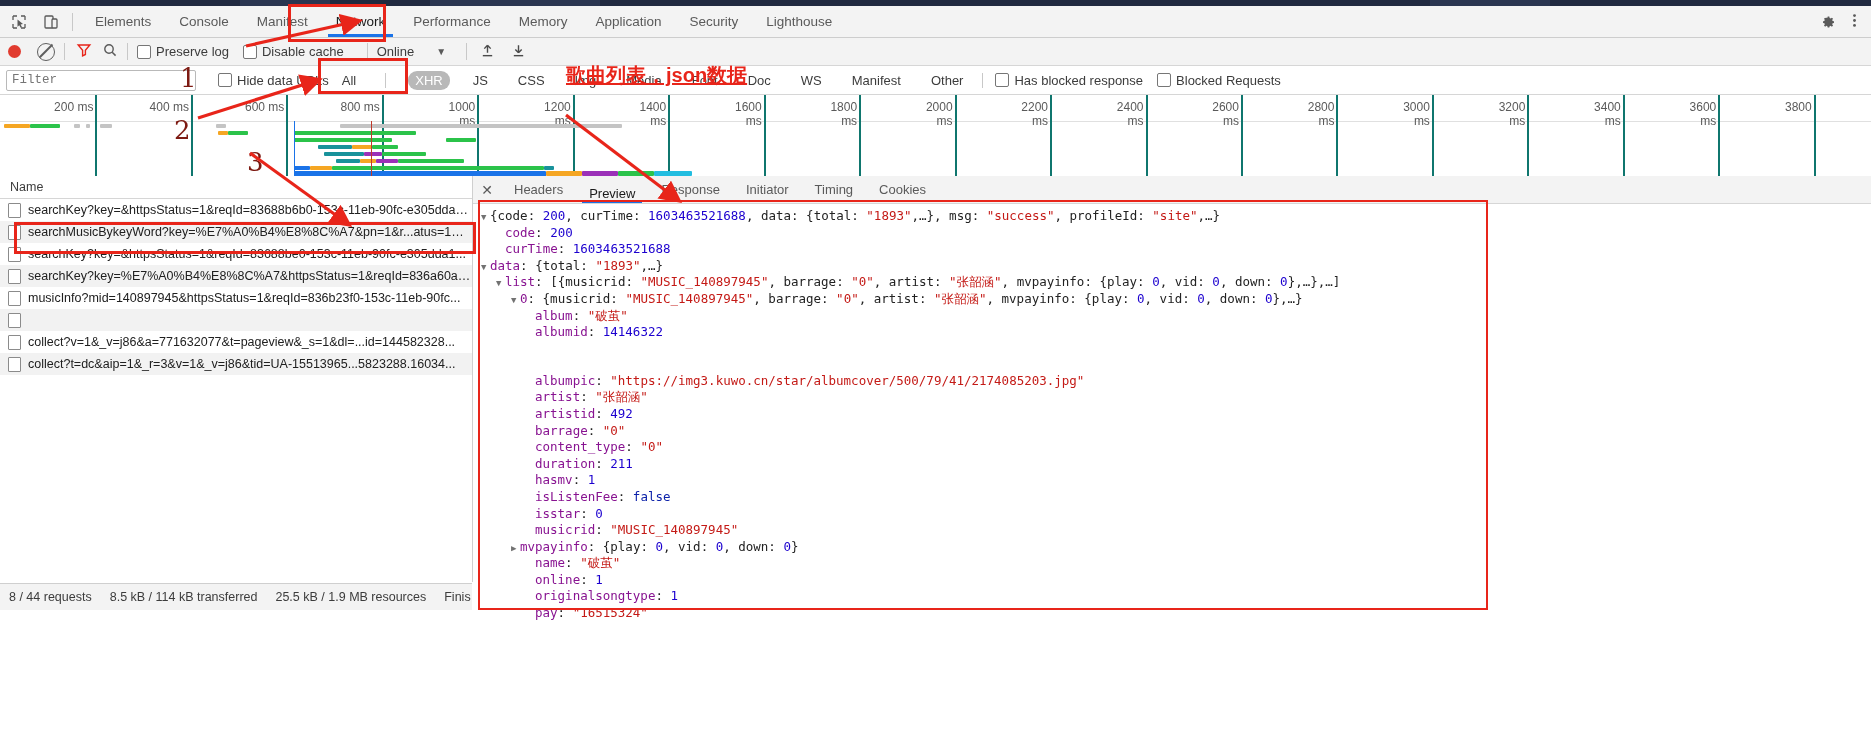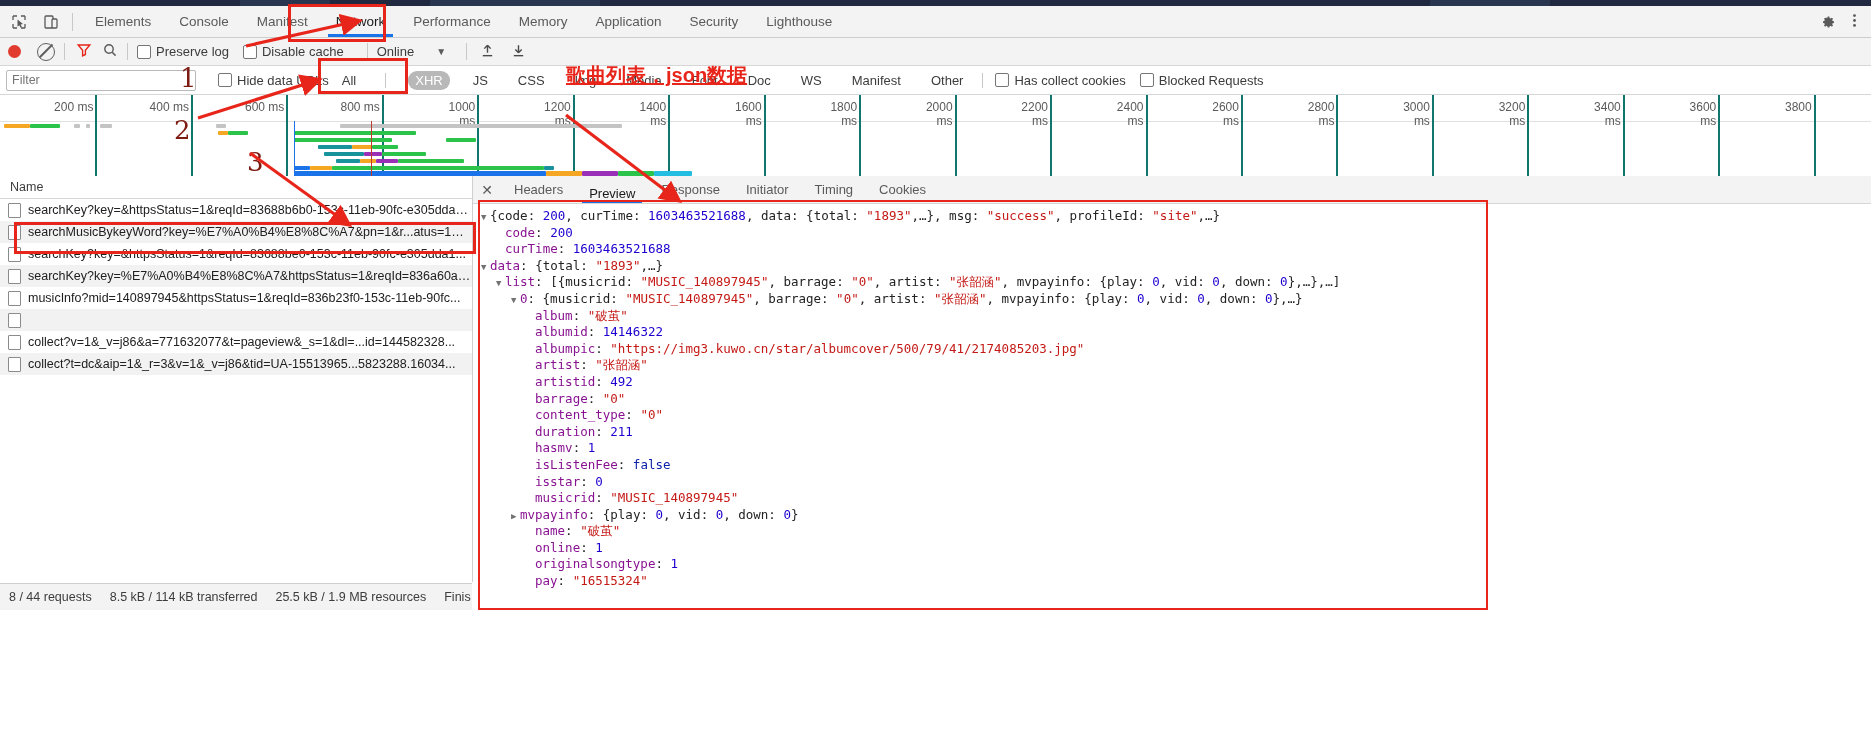--- a/index.html
+++ b/index.html
@@ -35,21 +35,21 @@
   .filter-funnel{cursor:pointer;margin-left:2px;}
   .mag{cursor:pointer;margin-left:10px;}
   .cb{width:12px;height:12px;border:1px solid #767676;background:#fff;border-radius:2px;display:inline-block;vertical-align:-2px;cursor:pointer;}
   .ctrl-lbl{color:#3c3c3c;font-size:13px;margin-left:5px;margin-right:14px;cursor:pointer;}
   .throttle{color:#3c3c3c;font-size:13px;cursor:pointer;}
   .caret{margin-left:22px;color:#5a5a5a;font-size:10px;cursor:pointer;}
   .arrow-btn{margin-left:16px;cursor:pointer;}
 
   
   .filterrow{position:absolute;left:0;top:66px;width:1871px;height:28px;background:#ffffff;border-bottom:1px solid #d6d6d6;display:flex;align-items:center;}
-  .filter-input{width:178px;height:19px;border:1px solid #b9b9b9;border-radius:2px;margin-left:6px;padding:0 5px;font-size:12.5px;color:#8a8a8a;background:#fff;outline:none;font-family:Liberation Sans, sans-serif;}
+  .filter-input{width:178px;height:19px;border:1px solid #b9b9b9;border-radius:2px;margin-left:6px;padding:0 5px;font-size:12.5px;color:#8a8a8a;background:#fff;outline:none;font-family:Liberation Mono, monospace;}
   .ftypes{display:flex;align-items:center;margin-left:24px;gap:16px;}
   .ftype{padding:2px 7px;font-size:13px;color:#3c3c3c;border-radius:9px;cursor:pointer;}
   .ftype.sel{background:#b8b8b8;color:#fff;}
   .fdiv{width:1px;height:15px;background:#c8c8c8;margin:0 10px;}
 
   
   .overview{position:absolute;left:0;top:95px;width:1871px;height:81px;background:#fff;border-bottom:1px solid #b9b9b9;overflow:hidden;}
   .ov-ruler{position:absolute;left:0;top:0;width:1871px;height:26px;border-bottom:1px solid #e0e0e0;}
   .tick{position:absolute;top:0;height:81px;border-left:2px solid #0f766e;}
   .tick span{position:absolute;left:-48px;top:5px;width:44px;text-align:right;font-size:12px;color:#5a5a5a;}
@@ -194,21 +194,21 @@
       <span class="ftype">Img</span>
       <span class="ftype">Media</span>
       <span class="ftype">Font</span>
       <span class="ftype">Doc</span>
       <span class="ftype">WS</span>
       <span class="ftype">Manifest</span>
       <span class="ftype">Other</span>
     </div>
     <div class="fdiv" style="margin:0 12px;"></div>
     <span class="cb"></span>
-    <span class="ctrl-lbl">Has collect cookies</span>
+    <span class="ctrl-lbl">Has blocked response</span>
     <span class="cb"></span>
     <span class="ctrl-lbl">Blocked Requests</span>
   </div>
 
   <div class="overview">
     <div class="ov-ruler"></div>
     <div id="ticks">
         <div class="tick" style="left: 95.4592px;">
           <span>200 ms</span>
         </div>
@@ -373,21 +373,21 @@
     </div>
     <div class="json" id="jsonview">
         <div class="jline" style="padding-left: 8px;"><span class="tri">▼</span><span class="plain">{code: </span><span class="num">200</span><span class="plain">, curTime: </span><span class="num">1603463521688</span><span class="plain">, data: {total: </span><span class="str">"1893"</span><span class="plain">,…}, msg: </span><span class="str">"success"</span><span class="plain">, profileId: </span><span class="str">"site"</span><span class="plain">,…}</span></div>
         <div class="jline" style="padding-left: 23px;"><span class="tri"> </span><span class="k">code</span><span class="plain">: </span><span class="num">200</span></div>
         <div class="jline" style="padding-left: 23px;"><span class="tri"> </span><span class="k">curTime</span><span class="plain">: </span><span class="num">1603463521688</span></div>
         <div class="jline" style="padding-left: 8px;"><span class="tri">▼</span><span class="k">data</span><span class="plain">: {total: </span><span class="str">"1893"</span><span class="plain">,…}</span></div>
         <div class="jline" style="padding-left: 23px;"><span class="tri">▼</span><span class="k">list</span><span class="plain">: [{musicrid: </span><span class="str">"MUSIC_140897945"</span><span class="plain">, barrage: </span><span class="str">"0"</span><span class="plain">, artist: </span><span class="str">"张韶涵"</span><span class="plain">, mvpayinfo: {play: </span><span class="num">0</span><span class="plain">, vid: </span><span class="num">0</span><span class="plain">, down: </span><span class="num">0</span><span class="plain">},…},…]</span></div>
         <div class="jline" style="padding-left: 38px;"><span class="tri">▼</span><span class="k">0</span><span class="plain">: {musicrid: </span><span class="str">"MUSIC_140897945"</span><span class="plain">, barrage: </span><span class="str">"0"</span><span class="plain">, artist: </span><span class="str">"张韶涵"</span><span class="plain">, mvpayinfo: {play: </span><span class="num">0</span><span class="plain">, vid: </span><span class="num">0</span><span class="plain">, down: </span><span class="num">0</span><span class="plain">},…}</span></div>
         <div class="jline" style="padding-left: 53px;"><span class="tri"> </span><span class="k">album</span><span class="plain">: </span><span class="str">"破茧"</span></div>
         <div class="jline" style="padding-left: 53px;"><span class="tri"> </span><span class="k">albumid</span><span class="plain">: </span><span class="num">14146322</span></div>
-        <div class="jline" style="padding-left: 53px;"><span class="tri"> </span><span class="k">albumpic</span><span class="plain">: </span><span class="str">"https://img3.kuwo.cn/star/albumcover/500/79/41/2174085203.jpg"</span></div>
+        <div class="jline" style="padding-left: 53px; margin-top: 32px;"><span class="tri"> </span><span class="k">albumpic</span><span class="plain">: </span><span class="str">"https://img3.kuwo.cn/star/albumcover/500/79/41/2174085203.jpg"</span></div>
         <div class="jline" style="padding-left: 53px;"><span class="tri"> </span><span class="k">artist</span><span class="plain">: </span><span class="str">"张韶涵"</span></div>
         <div class="jline" style="padding-left: 53px;"><span class="tri"> </span><span class="k">artistid</span><span class="plain">: </span><span class="num">492</span></div>
         <div class="jline" style="padding-left: 53px;"><span class="tri"> </span><span class="k">barrage</span><span class="plain">: </span><span class="str">"0"</span></div>
         <div class="jline" style="padding-left: 53px;"><span class="tri"> </span><span class="k">content_type</span><span class="plain">: </span><span class="str">"0"</span></div>
         <div class="jline" style="padding-left: 53px;"><span class="tri"> </span><span class="k">duration</span><span class="plain">: </span><span class="num">211</span></div>
         <div class="jline" style="padding-left: 53px;"><span class="tri"> </span><span class="k">hasmv</span><span class="plain">: </span><span class="num">1</span></div>
         <div class="jline" style="padding-left: 53px;"><span class="tri"> </span><span class="k">isListenFee</span><span class="plain">: </span><span class="bool">false</span></div>
         <div class="jline" style="padding-left: 53px;"><span class="tri"> </span><span class="k">isstar</span><span class="plain">: </span><span class="num">0</span></div>
         <div class="jline" style="padding-left: 53px;"><span class="tri"> </span><span class="k">musicrid</span><span class="plain">: </span><span class="str">"MUSIC_140897945"</span></div>
         <div class="jline" style="padding-left: 38px;"><span class="tri closed">▶</span><span class="k">mvpayinfo</span><span class="plain">: {play: </span><span class="num">0</span><span class="plain">, vid: </span><span class="num">0</span><span class="plain">, down: </span><span class="num">0</span><span class="plain">}</span></div>

